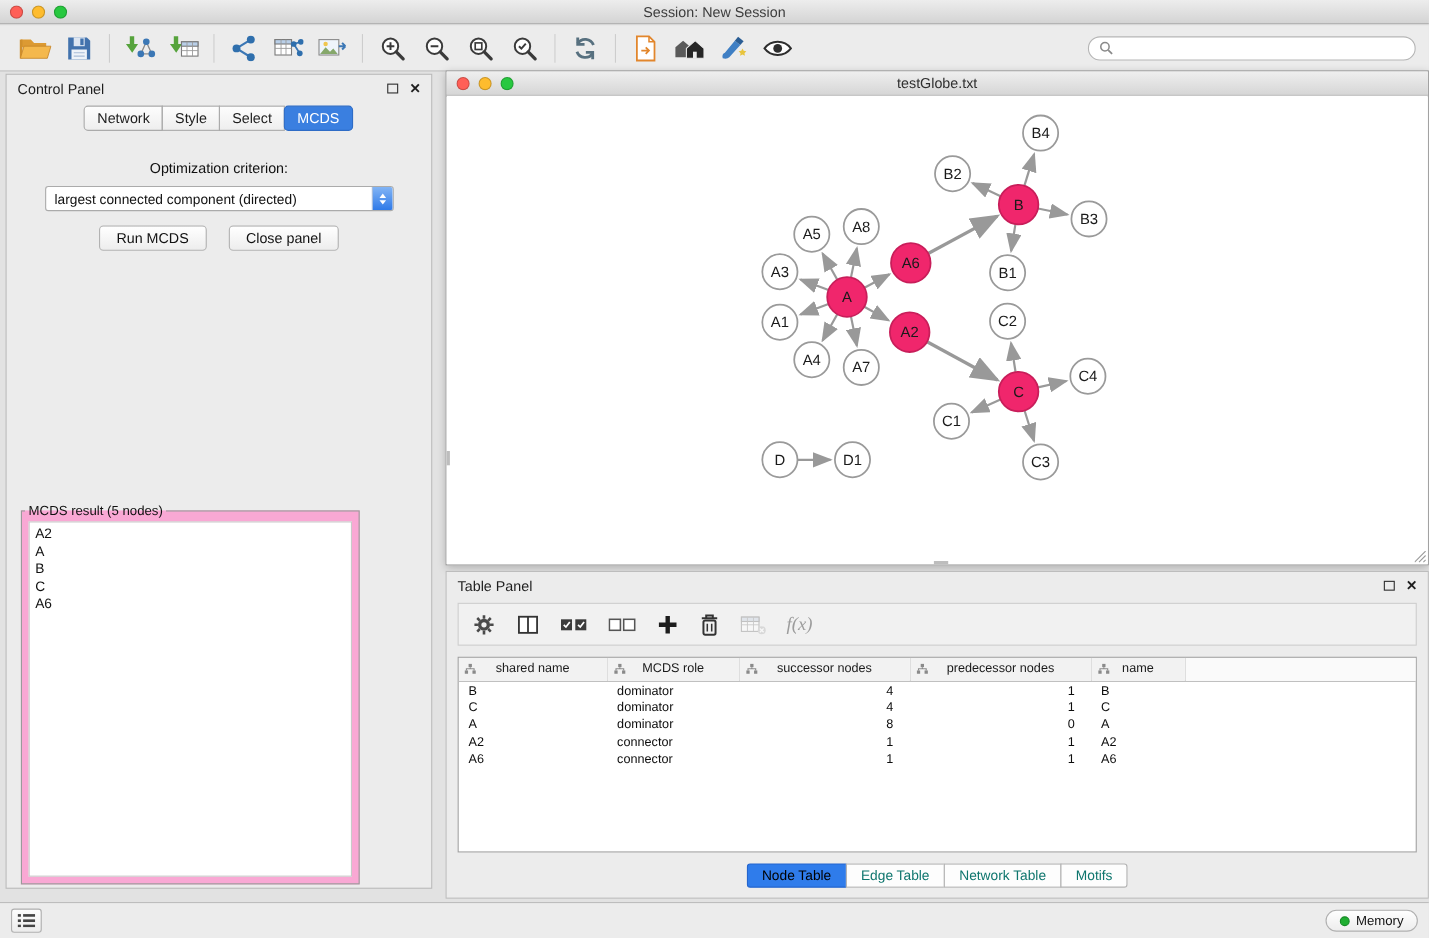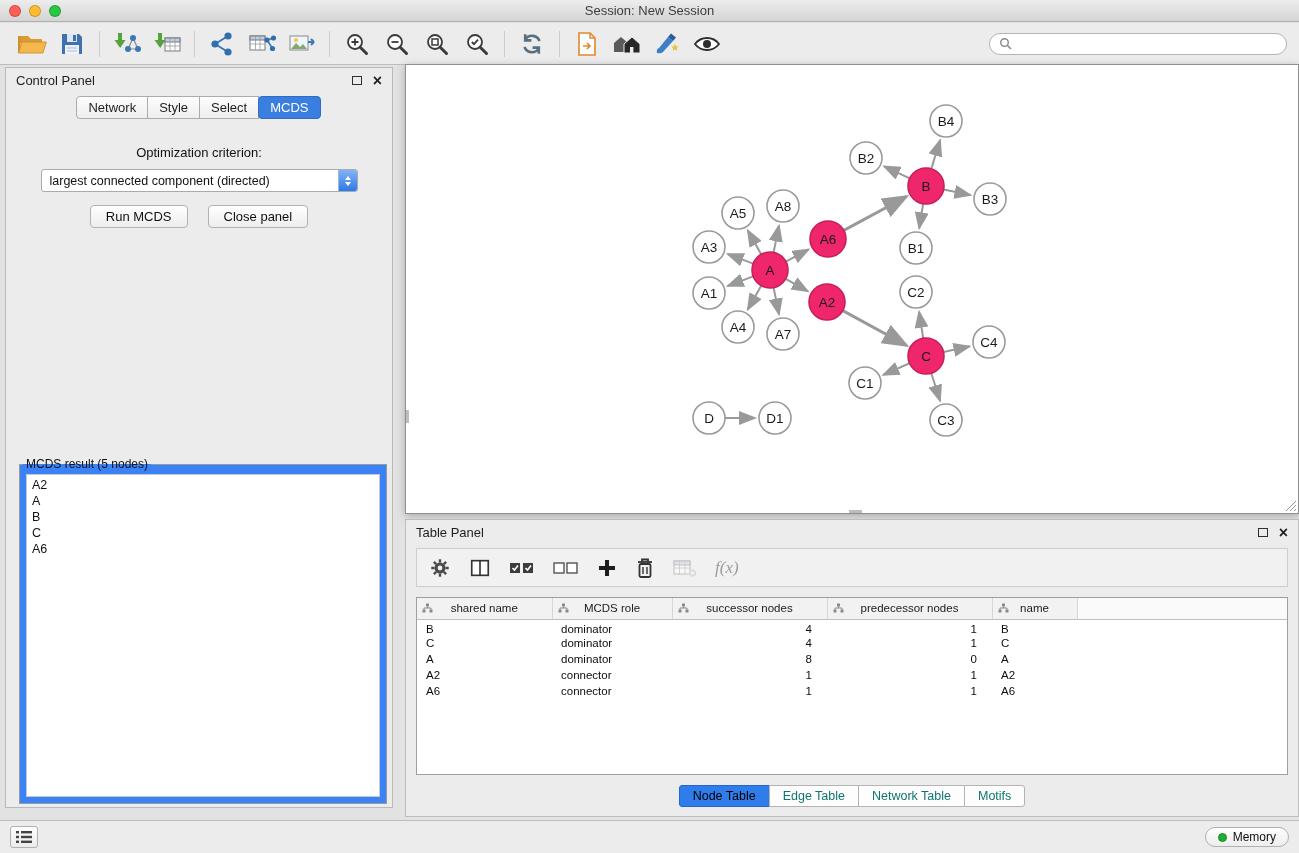--- a/index.html
+++ b/index.html
@@ -41,22 +41,22 @@
   .dropdown { margin:9px auto 0; width:317px; height:23px; background:#fff; border:1px solid #ababab;
     border-radius:3px; display:flex; align-items:stretch; overflow:hidden; }
   .dropdown-text { flex:1; font-size:12.5px; padding-left:8px; color:#111; display:flex; align-items:center; }
   .dropdown-stepper { width:19px; background:linear-gradient(#82b4f5,#2f7ae8); display:flex;
     flex-direction:column; align-items:center; justify-content:center; gap:2px; border-left:1px solid #9cb6dc; }
   .arr-up { width:0; height:0; border-left:3.5px solid transparent; border-right:3.5px solid transparent; border-bottom:4px solid #fff; }
   .arr-dn { width:0; height:0; border-left:3.5px solid transparent; border-right:3.5px solid transparent; border-top:4px solid #fff; }
   .cp-buttons { display:flex; justify-content:center; gap:20px; margin-top:13px; }
   .cp-btn { font-size:13px; padding:3px 15px; background:linear-gradient(#ffffff,#ededed);
     border:1px solid #b2b2b2; border-radius:4px; color:#111; cursor:default; }
-  .result-fieldset { position:absolute; left:13px; top:389px; width:368px; height:347px;
-    border:1px solid #9a9a9a; background:#3b82f6; padding:0; }
+  .result-fieldset { position:absolute; left:13px; top:389px; width:308px; height:347px;
+    border:1px solid #9a9a9a; background:#f9a8d4; padding:0; }
   .result-fieldset legend { font-size:12px; padding:0 3px; margin-left:3px; color:#111; }
   .result-inner { position:absolute; left:6px; right:6px; top:3px; bottom:6px; background:#fff;
     border:1px solid #c9c9c9; padding:2px 5px; overflow:hidden; }
   .result-item { font-size:12.5px; line-height:16px; color:#111; }
 
   
   .network-window { position:absolute; left:405px; top:64px; width:894px; height:450px;
     background:#fff; border:1px solid #8f8f8f; box-shadow:0 2px 8px rgba(0,0,0,0.25); }
   .nw-titlebar { height:22px; background:linear-gradient(#efefef,#d6d6d6); border-bottom:1px solid #b0b0b0;
     position:relative; display:flex; align-items:center; }
@@ -284,20 +284,28 @@
         <div class="result-item">A2</div>
         <div class="result-item">A</div>
         <div class="result-item">B</div>
         <div class="result-item">C</div>
         <div class="result-item">A6</div>
       </div>
   </fieldset>
 </div>
 
 <div class="network-window">
+  <div class="nw-titlebar">
+    <div class="nw-traffic">
+      <span class="light red"></span>
+      <span class="light yellow"></span>
+      <span class="light green"></span>
+    </div>
+    <div class="nw-title">testGlobe.txt</div>
+  </div>
   <div class="nw-canvas">
     <svg width="892" height="425" viewBox="0 0 892 425">
       <defs>
         <marker id="arrow" markerWidth="9" markerHeight="7" refX="8" refY="3.5" orient="auto">
           <path d="M0,0 L9,3.5 L0,7 z" fill="#999999"></path>
         </marker>
       </defs>
     <line x1="347.15744884491176" y1="188.35047010765624" x2="321.71394572787585" y2="197.9439221026042" stroke="#999999" stroke-width="2" marker-end="url(#arrow)"></line>
         <line x1="379.69570813693866" y1="190.8116256207375" x2="401.8163567215194" y2="203.23023535243195" stroke="#999999" stroke-width="2" marker-end="url(#arrow)"></line>
         <line x1="347.15744884491176" y1="175.64952989234376" x2="321.71394572787585" y2="166.0560778973958" stroke="#999999" stroke-width="2" marker-end="url(#arrow)"></line>

